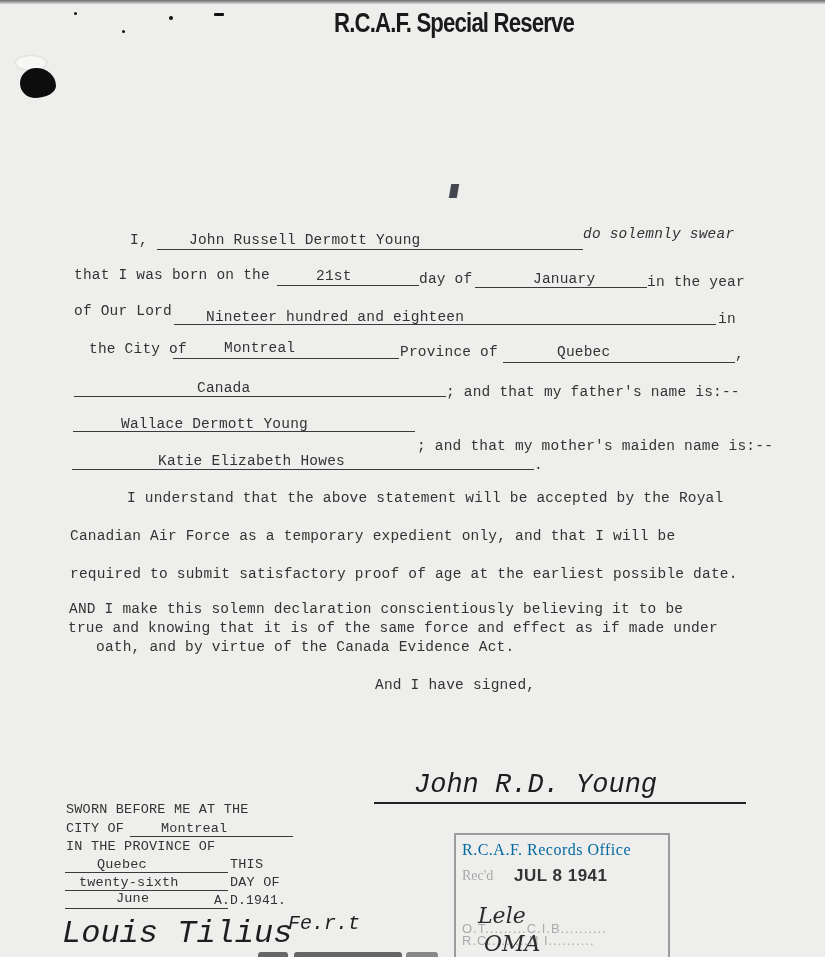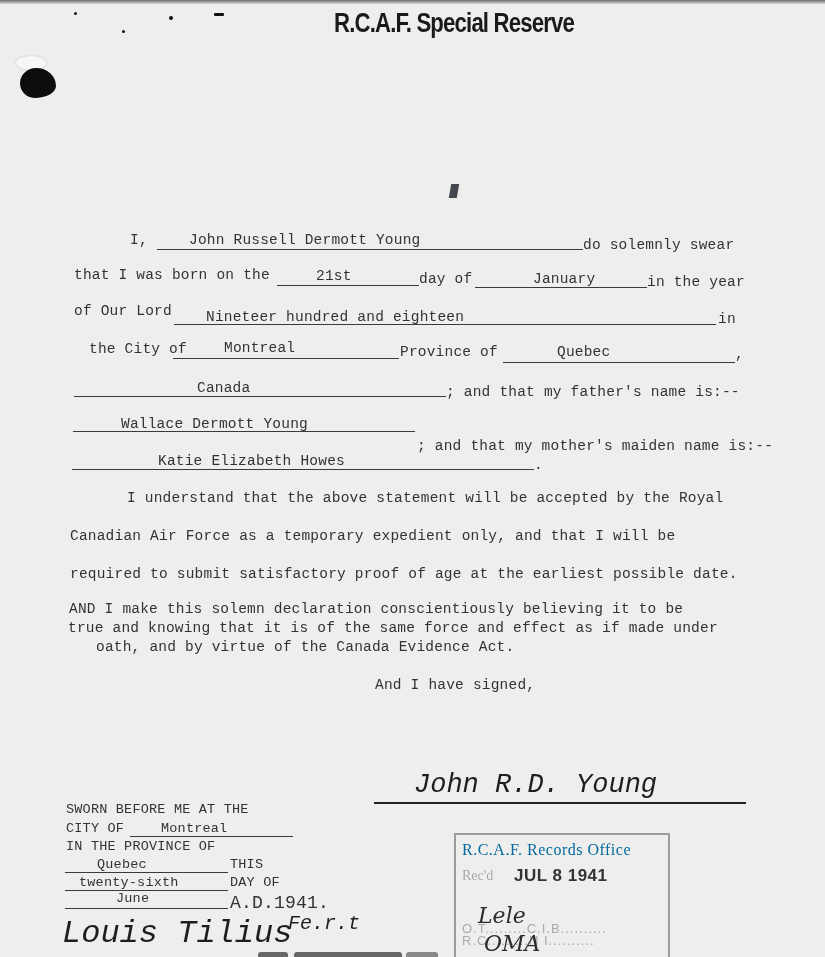--- a/index.html
+++ b/index.html
@@ -46,21 +46,21 @@
 <div class="dot" style="left:122px;top:30px;width:3px;height:3px;"></div>
 <div class="dot" style="left:169px;top:16px;width:4px;height:4px;"></div>
 <div class="dot" style="left:214px;top:13px;width:10px;height:3px;border-radius:1px;"></div>
 <div class="mark"></div>
 
 <div class="abs title">R.C.A.F. Special Reserve</div>
 
 <span class="abs txt" style="left:130px;top:232px;">I,</span>
 <div class="line" style="left:157px;top:249px;width:426px;"></div>
 <span class="abs txt" style="left:189px;top:232px;">John Russell Dermott Young</span>
-<span class="abs txt" style="left:583px;top:237px;">do solemnly swear</span>
+<span class="abs txt" style="left:583px;top:226px;font-style:italic;">do solemnly swear</span>
 
 <span class="abs txt" style="left:74px;top:267px;">that I was born on the</span>
 <div class="line" style="left:277px;top:285px;width:142px;"></div>
 <span class="abs txt" style="left:316px;top:268px;">21st</span>
 <span class="abs txt" style="left:419px;top:271px;">day of</span>
 <div class="line" style="left:475px;top:287px;width:172px;"></div>
 <span class="abs txt" style="left:533px;top:271px;text-align:center;">January</span>
 <span class="abs txt" style="left:647px;top:274px;">in the year</span>
 
 <span class="abs txt" style="left:74px;top:303px;">of Our Lord</span>
@@ -107,21 +107,21 @@
 <span class="abs txt" style="left:161px;top:821px;font-size:13.5px;">Montreal</span>
 <span class="abs txt" style="left:66px;top:839px;font-size:13.5px;">IN THE PROVINCE OF</span>
 <div class="line" style="left:65px;top:872px;width:163px;"></div>
 <span class="abs txt" style="left:97px;top:857px;font-size:13.5px;">Quebec</span>
 <span class="abs txt" style="left:230px;top:857px;font-size:13.5px;">THIS</span>
 <div class="line" style="left:65px;top:890px;width:163px;"></div>
 <span class="abs txt" style="left:79px;top:875px;font-size:13.5px;">twenty-sixth</span>
 <span class="abs txt" style="left:230px;top:875px;font-size:13.5px;">DAY OF</span>
 <div class="line" style="left:65px;top:908px;width:163px;"></div>
 <span class="abs txt" style="left:116px;top:891px;font-size:13.5px;">June</span>
-<span class="abs txt" style="left:230px;top:893px;font-size:18px;text-align:right;">A.D.1941.</span>
+<span class="abs txt" style="left:214px;top:893px;font-size:13px;text-align:right;">A.D.1941.</span>
 <span class="abs sig" style="left:62px;top:915px;font-size:32px;">Louis Tilius</span>
 <span class="abs sig" style="left:288px;top:912px;font-size:20px;">Fe.r.t</span>
 
 <div class="stamp">
   <span class="hdr">R.C.A.F. Records Office</span>
   <span class="recd">Rec'd</span>
   <span class="date">JUL 8 1941</span>
   <span class="row" style="top:86px;">O.T.........C.I.B..........</span>
   <span class="ini" style="left:22px;top:58px;">Lele</span>
   <span class="row" style="top:98px;">R.C.........N I..........</span>

